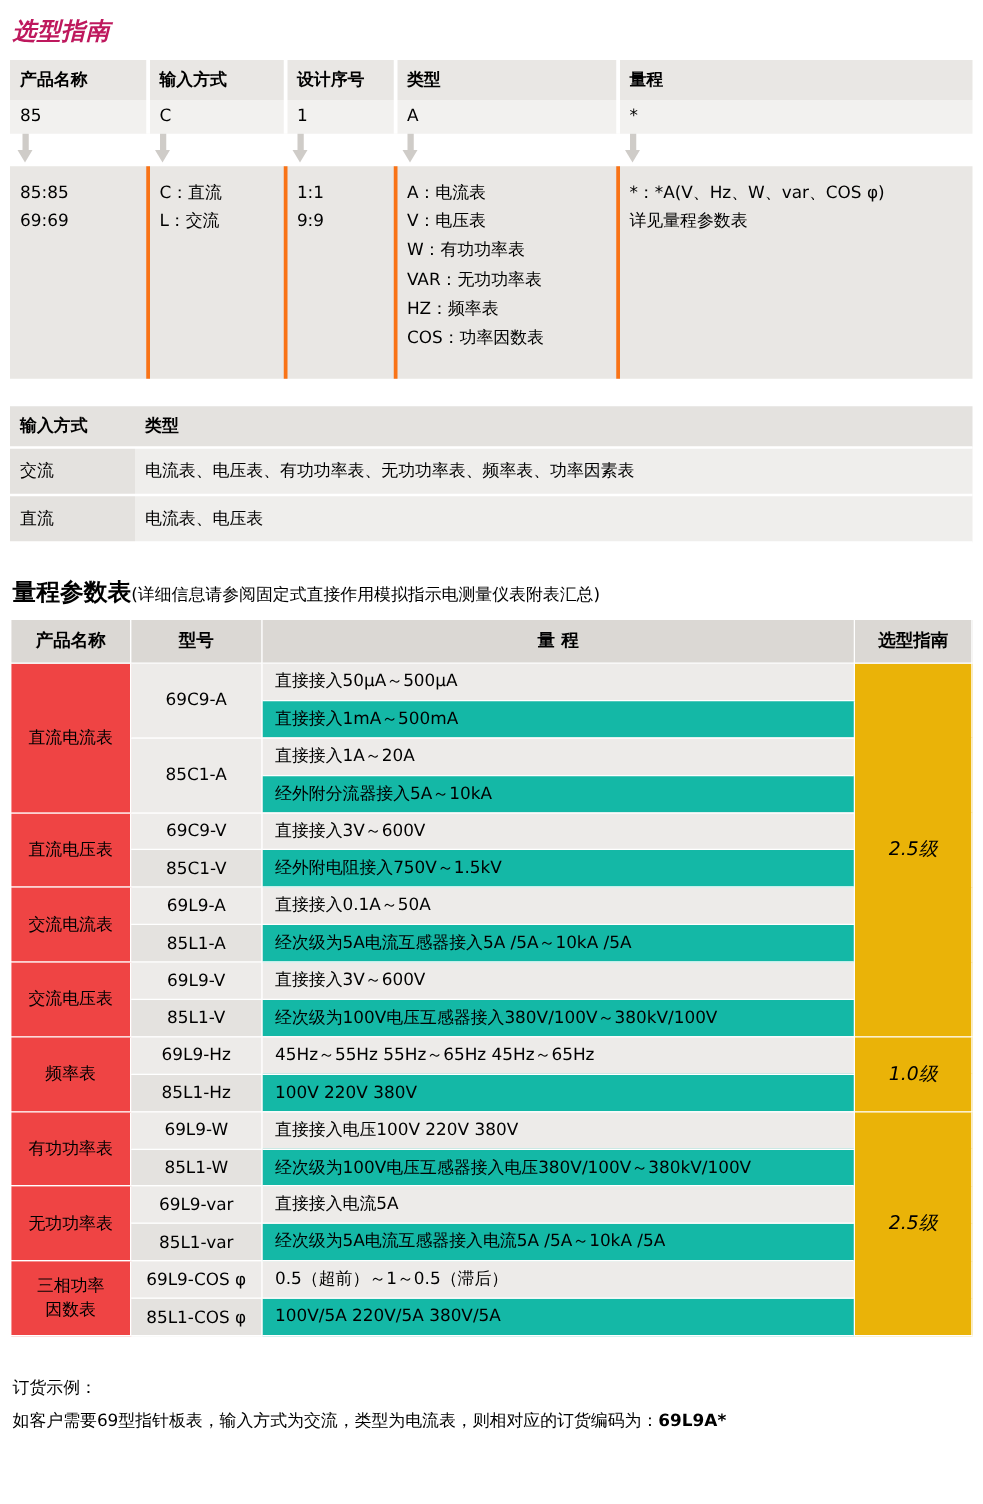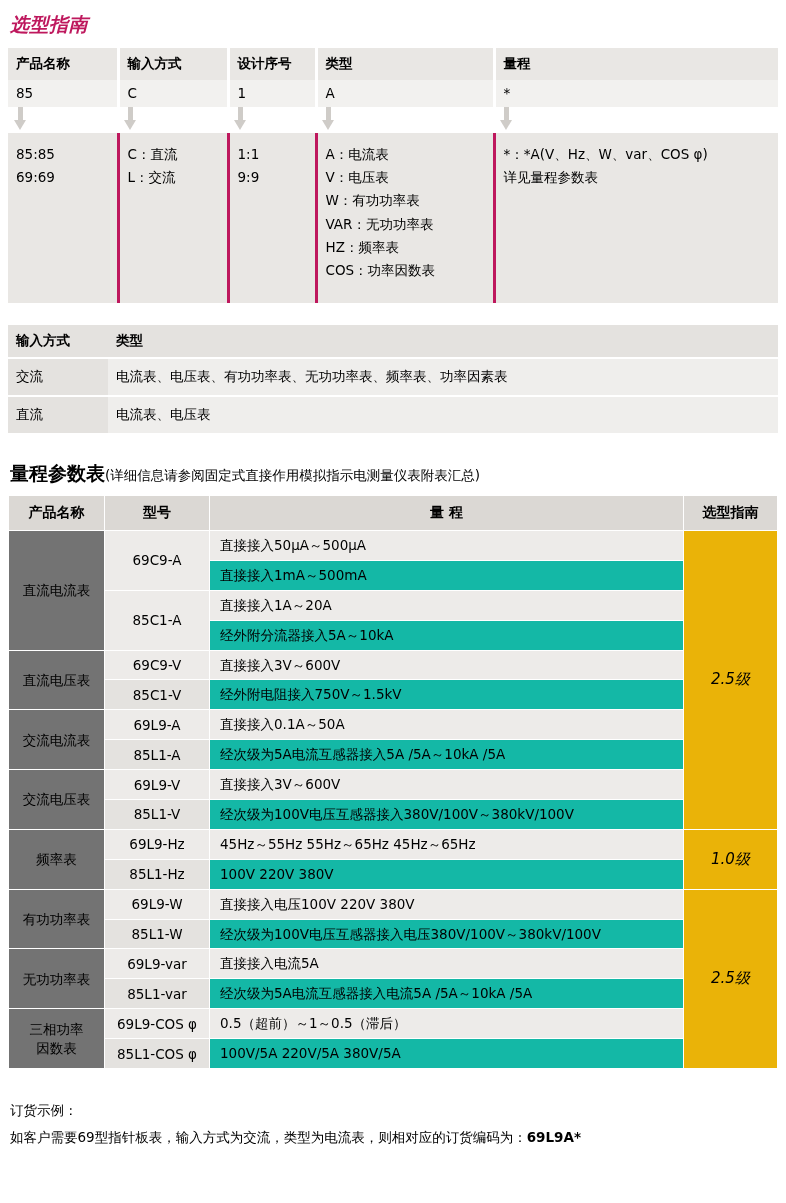--- a/index.html
+++ b/index.html
@@ -62,21 +62,21 @@
     border-top: 10px solid #cfccc8;
   }
 
   .desc-tbl { border-collapse: collapse; width: 770px; table-layout: fixed; }
   .desc-tbl td {
     background: #e9e7e4;
     padding: 10px 10px 14px 8px;
     vertical-align: top;
     font-size: 13.5px;
     line-height: 1.72;
-    border-right: 3px solid #be185d;
+    border-right: 3px solid #f97316;
     height: 170px;
   }
   .desc-tbl td:last-child { border-right: none; }
 
   
   .small-tbl {
     border-collapse: collapse;
     width: 770px;
     margin-top: 22px;
     table-layout: fixed;
@@ -111,21 +111,21 @@
     vertical-align: middle;
   }
   .range-tbl thead th {
     background: #dbd8d4;
     font-weight: bold;
     text-align: center;
     padding: 8px 4px;
     font-size: 14px;
   }
   .range-tbl td.name {
-    background: #737373;
+    background: #ef4444;
     text-align: center;
     width: 96px;
     font-size: 13.5px;
     line-height: 1.35;
   }
   .range-tbl td.model {
     background: #edebe9;
     text-align: center;
     width: 105px;
     font-size: 13.5px;

